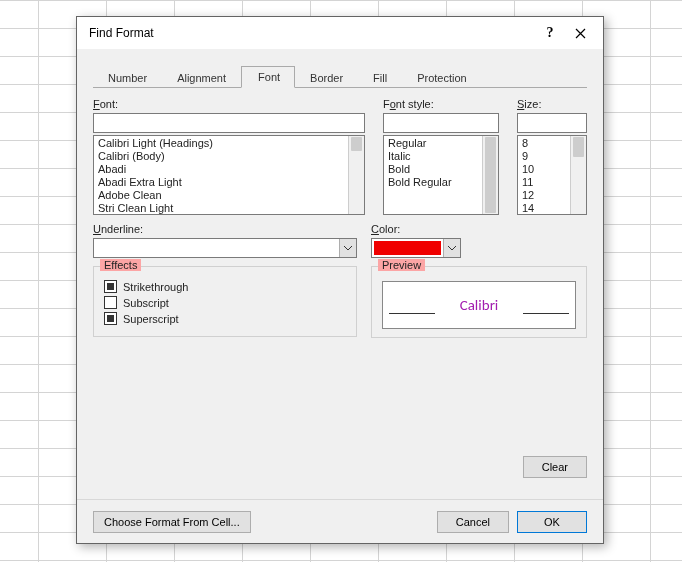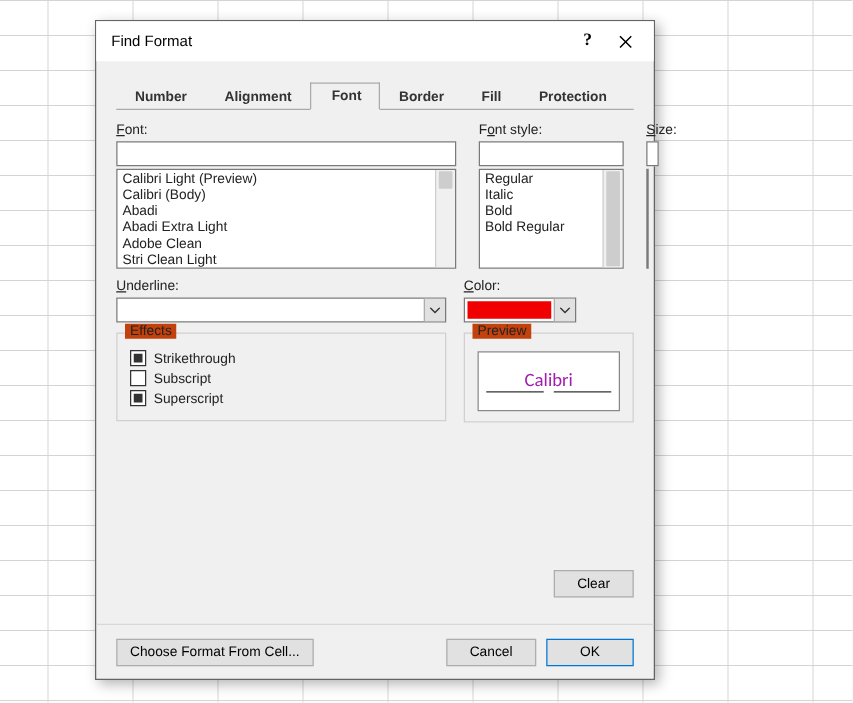--- a/index.html
+++ b/index.html
@@ -12,39 +12,38 @@
     .spreadsheet-bg::before {
       content: ""; position: absolute; inset: 0;
       background-image:
         linear-gradient(to right, #d4d4d4 1px, transparent 1px),
         linear-gradient(to bottom, #d4d4d4 1px, transparent 1px);
       background-size: 68px 28px;
       background-position: -30px 0;
     }
     
     .dialog {
-      position: absolute; left: 76px; top: 16px; width: 448px; height: 528px;
+      position: absolute; left: 76px; top: 16px; width: 528px; height: 528px;
       background: #f0f0f0; border: 1px solid #646464;
       box-shadow: 3px 3px 10px rgba(0,0,0,0.3);
       display: flex; flex-direction: column;
     }
     
     .titlebar {
       height: 32px; background: #fff; display: flex; align-items: center;
       padding: 0 8px 0 12px; font-size: 12px;
     }
     .titlebar .title { flex: 1; }
     .titlebar .btn { width: 30px; height: 28px; display: flex; align-items: center; justify-content: center; font-size: 14px; }
     .titlebar .btn.help { font-family: Georgia, serif; font-weight: bold; }
     .titlebar .btn.close svg { width: 11px; height: 11px; }
     
     .tabrow {
       height: 26px; display: flex; align-items: flex-end; padding: 0 16px; gap: 0;
       margin-top: 12px;
-      font-weight: bold;
     }
     .tab {
       padding: 4px 14px; font-size: 11px; color: #333;
       border: 1px solid transparent; border-bottom: none;
       position: relative; top: 1px;
     }
     .tab.active {
       background: #f0f0f0; border: 1px solid #aaa; border-bottom: 1px solid #f0f0f0;
       z-index: 2;
       padding-left: 16px;
@@ -95,21 +94,21 @@
     .combo .arrow {
       width: 17px; height: 18px; background: #e1e1e1; border-left: 1px solid #adadad;
       display: flex; align-items: center; justify-content: center;
     }
     .combo .arrow svg { width: 8px; height: 5px; }
     
     .row3 { display: flex; gap: 14px; margin-top: 8px; align-items: flex-start; }
     
     .groupbox { border: 1px solid #d0d0d0; position: relative; padding: 10px 10px 8px 10px; }
     .groupbox .legend {
-      position: absolute; top: -8px; left: 6px; background: #c2410c;
+      position: absolute; top: -8px; left: 6px; background: #fca5a5;
       padding: 0 4px; font-size: 11px;
     }
     .gb-effects { flex: 0 0 264px; }
     .gb-preview { flex: 1; }
     
     .check-row { display: flex; align-items: center; gap: 6px; margin: 3px 0; }
     .check {
       width: 13px; height: 13px; border: 1px solid #333; background: #fff;
       display: flex; align-items: center; justify-content: center;
     }
@@ -172,21 +171,21 @@
   <div class="tabline"></div>
 
   <div class="body">
 
     <div class="row">
       <div class="col-font">
         <div class="field-label"><span class="u">F</span><span textcontent="Font:">ont:</span></div>
         <input class="text-input" style="">
         <div class="listbox">
           <div class="items">
-            <div class="item">Calibri Light (Preview)</div>
+            <div class="item">Calibri Light (Headings)</div>
             <div class="item">Calibri (Body)</div>
             <div class="item">Abadi</div>
             <div class="item">Abadi Extra Light</div>
             <div class="item">Adobe Clean</div>
             <div class="item">Stri Clean Light</div>
           </div>
           <div class="scroll">
               <div class="thumb"></div>
             </div>
         </div>

